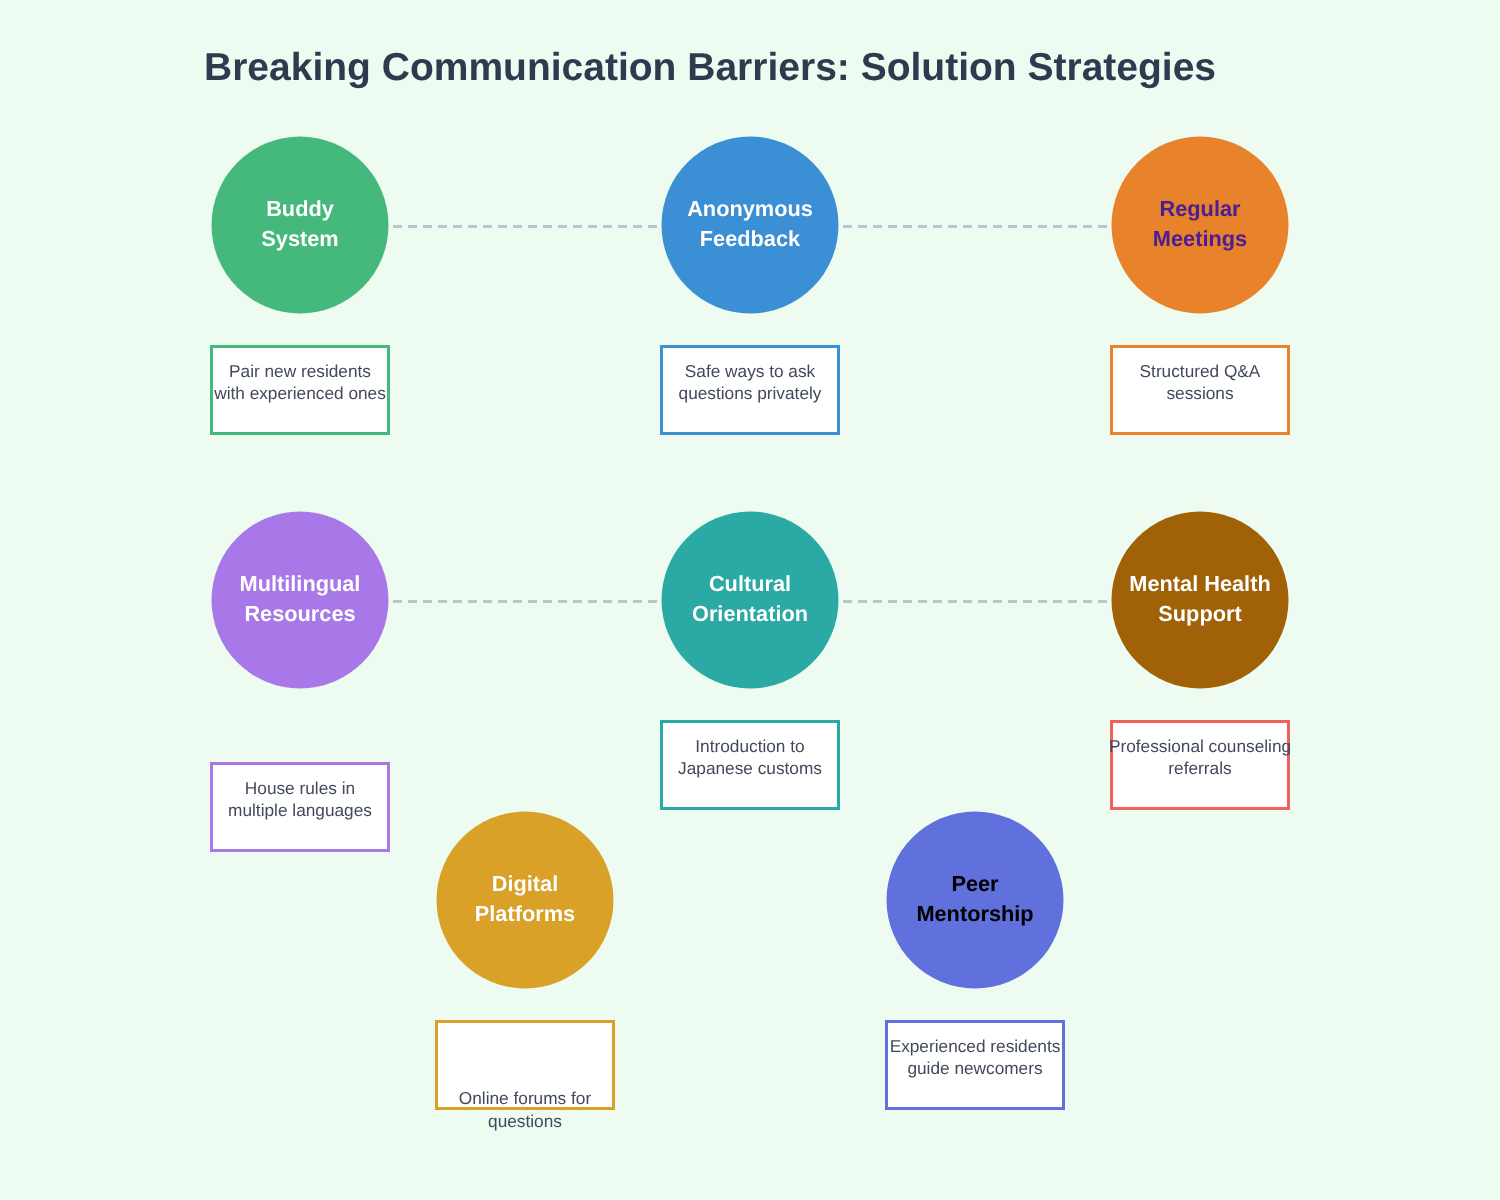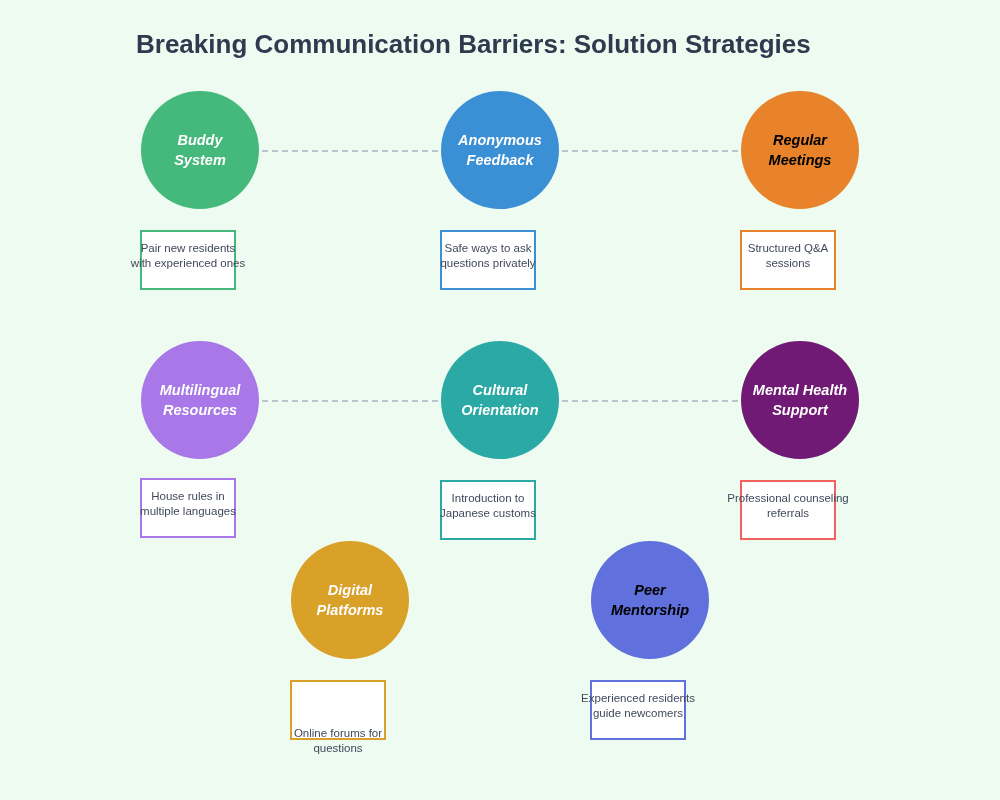--- a/index.html
+++ b/index.html
@@ -56,25 +56,24 @@
   }
   .node-label {
     color: #ffffff;
     font-size: 14.5px;
     font-weight: bold;
     line-height: 20px;
     text-align: center;
     width: 112px;
     white-space: pre-line;
     text-shadow: 0 0 1px rgba(0,0,0,0.05);
-    font-style: italic;
   }
   .desc-box {
     position: absolute;
-    width: 96px;
+    width: 120px;
     height: 60px;
     background: #ffffff;
     border: 2px solid #888;
     box-sizing: border-box;
     z-index: 2;
   }
   .desc-text {
     position: absolute;
     left: 50%;
     top: 9px;
@@ -116,50 +115,50 @@
           <div class="node-label" style="color: rgb(255, 255, 255);">Anonymous
 Feedback</div>
         </div>
       </div>
       <div class="desc-box" style="left: 440px; top: 230px; border-color: rgb(59, 143, 212); background: rgb(255, 255, 255);">
         <div class="desc-text" style="color: rgb(65, 73, 90);">Safe ways to ask
 questions privately</div>
       </div>
       <div class="node" style="left: 800px; top: 150px;">
         <div class="node-circle" style="background: rgb(232, 131, 44);">
-          <div class="node-label" style="color: #000000;">Regular
+          <div class="node-label" style="color: #4c1d95;">Regular
 Meetings</div>
         </div>
       </div>
       <div class="desc-box" style="left: 740px; top: 230px; border-color: rgb(232, 131, 44); background: rgb(255, 255, 255); text-decoration: underline;">
         <div class="desc-text" style="color: rgb(65, 73, 90);">Structured Q&amp;A
 sessions</div>
       </div>
       <div class="node" style="left: 200px; top: 400px;">
         <div class="node-circle" style="background: rgb(168, 120, 232);">
           <div class="node-label" style="color: rgb(255, 255, 255);">Multilingual
 Resources</div>
         </div>
       </div>
-      <div class="desc-box" style="left: 140px; top: 478px; background: rgb(255, 255, 255); border-color: rgb(168, 120, 232); text-decoration: underline;">
+      <div class="desc-box" style="left: 140px; top: 508px; background: rgb(255, 255, 255); border-color: rgb(168, 120, 232); text-decoration: underline;">
         <div class="desc-text" style="color: rgb(65, 73, 90);">House rules in
 multiple languages</div>
       </div>
       <div class="node" style="left: 500px; top: 400px;">
         <div class="node-circle" style="background: rgb(43, 169, 164);">
           <div class="node-label" style="color: rgb(255, 255, 255);">Cultural
 Orientation</div>
         </div>
       </div>
       <div class="desc-box" style="left: 440px; top: 480px; border-color: rgb(43, 169, 164); background: rgb(255, 255, 255);">
         <div class="desc-text" style="color: rgb(65, 73, 90);">Introduction to
 Japanese customs</div>
       </div>
       <div class="node" style="left: 800px; top: 400px;">
-        <div class="node-circle" style="background: #701a75;">
+        <div class="node-circle" style="background: #a16207;">
           <div class="node-label" style="color: rgb(255, 255, 255);">Mental Health
 Support</div>
         </div>
       </div>
       <div class="desc-box" style="left: 740px; top: 480px; border-color: rgb(240, 97, 95); background: rgb(255, 255, 255);">
         <div class="desc-text" style="color: rgb(65, 73, 90);">Professional counseling
 referrals</div>
       </div>
       <div class="node" style="left: 350px; top: 600px;">
         <div class="node-circle" style="background: rgb(217, 161, 39);">

